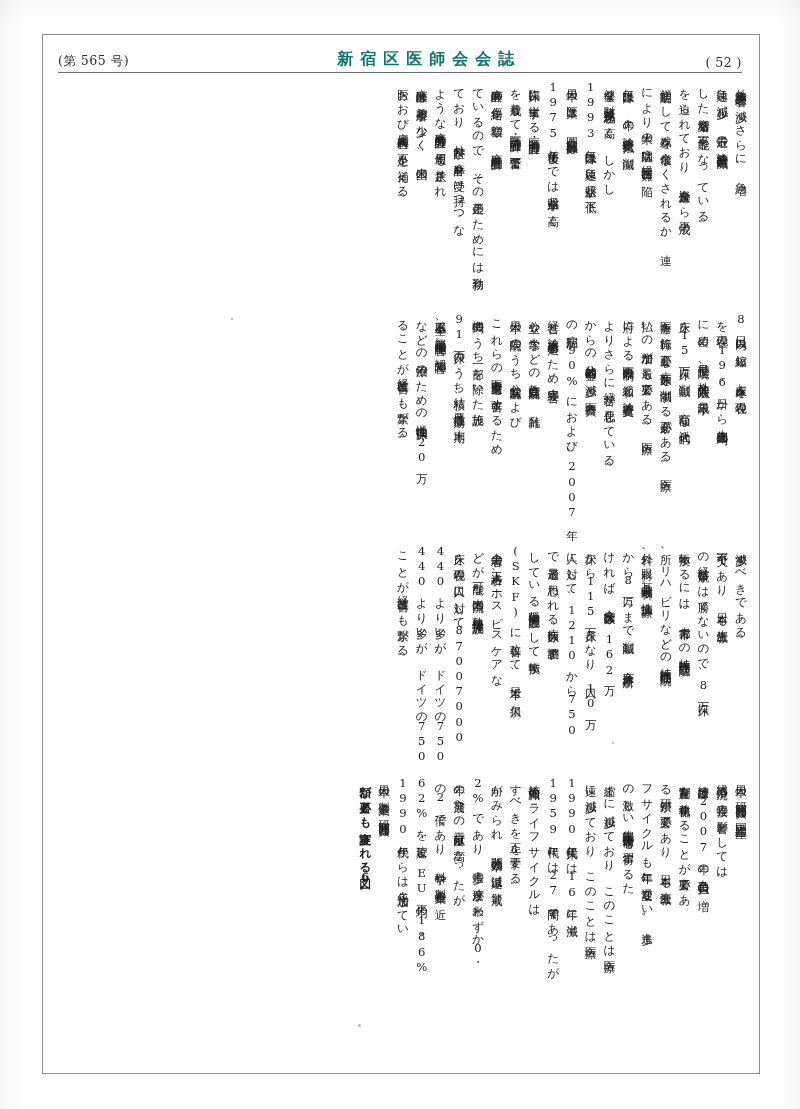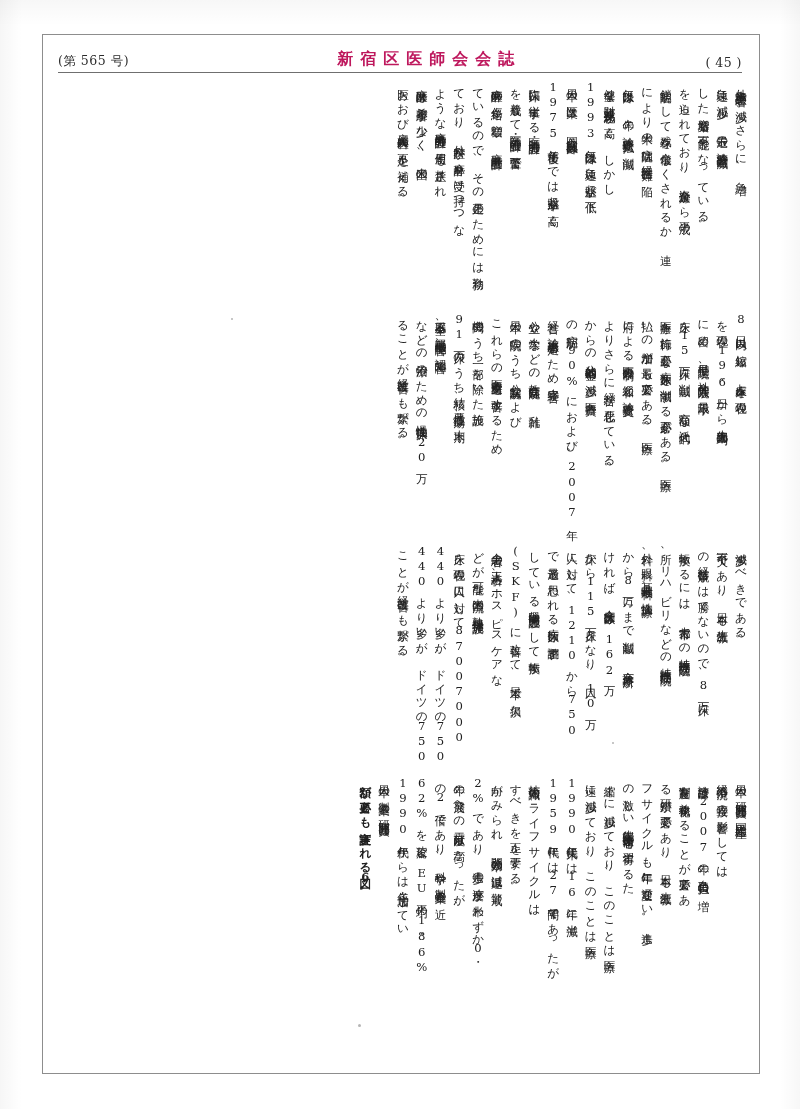--- a/index.html
+++ b/index.html
@@ -49,21 +49,21 @@
   .header .hdr-right {
     font-size: 12.5px;
     letter-spacing: 0.5px;
     color: #2a2a2a;
     white-space: nowrap;
   }
   .header .hdr-title {
     font-size: 16px;
     letter-spacing: 7px;
     font-weight: 600;
-    color: #be185d;
+    color: #0f766e;
     white-space: nowrap;
     margin-left: 24px;
   }
   .header-rule {
     position: absolute;
     left: 58px;
     top: 72px;
     width: 684px;
     height: 1px;
     background: #6f6f6f;
@@ -115,21 +115,21 @@
 
 <div class="page">
 
   <div class="paper-tint"></div>
 
   <div class="border-frame"></div>
 
   <div class="header">
     <div class="hdr-left">(第 565 号)</div>
     <div class="hdr-title">新宿区医師会会誌</div>
-    <div class="hdr-right">( 45 )</div>
+    <div class="hdr-right">( 52 )</div>
   </div>
   <div class="header-rule"></div>
 
   <div class="bands">
 
     <div class="band band1">
       <div class="vcol">外来診療患者の減少、さらに、急増</div>
       <div class="vcol">急速に減少し、最近の診療費削減と</div>
       <div class="vcol">した増新築も不可能となっている。</div>
       <div class="vcol">を迫られており、資金難から平成の</div>

